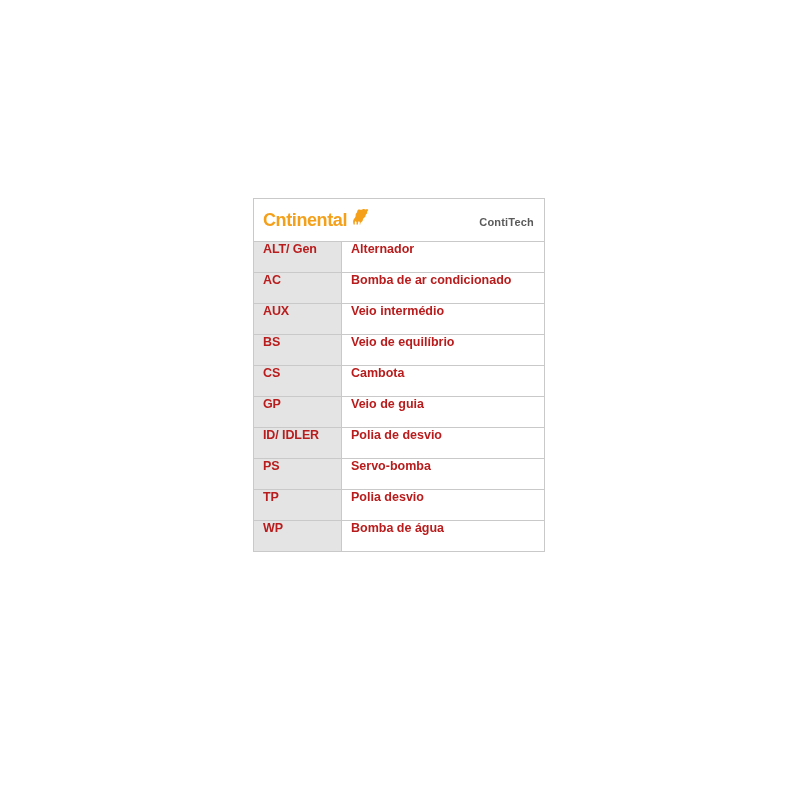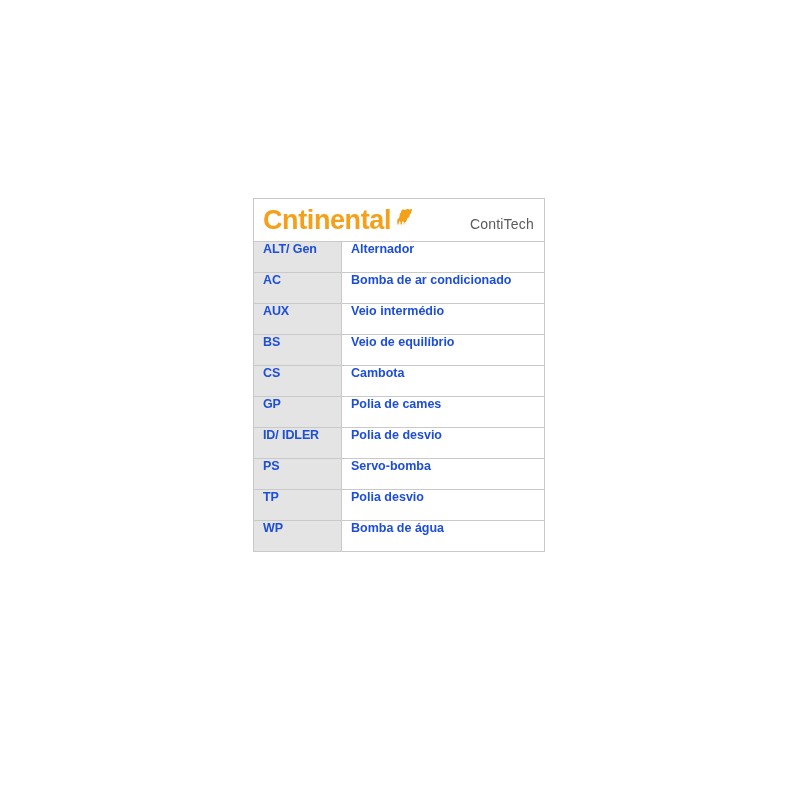--- a/index.html
+++ b/index.html
@@ -37,52 +37,52 @@
   .brand-mark {
     position: absolute;
     left: 9px;
     top: 9px;
     display: flex;
     align-items: center;
     height: 24px;
   }
   .brand-word {
     font-family: "Liberation Sans", sans-serif;
-    font-size: 27px;
+    font-size: 18px;
     font-weight: bold;
     letter-spacing: -0.4px;
     color: #f5a01a;
     line-height: 1;
   }
   .brand-horse {
     margin-left: 3px;
     margin-top: -4px;
   }
   .brand-sub {
     position: absolute;
     right: 10px;
     top: 17px;
-    font-size: 14px;
-    font-weight: normal;
+    font-size: 11px;
+    font-weight: bold;
     color: #5a5a5a;
     letter-spacing: 0.2px;
   }
   table.legend-table {
     width: 100%;
     border-collapse: collapse;
     table-layout: fixed;
   }
   table.legend-table tr {
     height: 25.5px;
   }
   table.legend-table td {
     border-top: 1px solid #c9c9c9;
     padding: 0 0 16px 9px;
     font-size: 12.5px;
-    color: #1d4ed8;
+    color: #b91c1c;
     vertical-align: middle;
     white-space: nowrap;
     overflow: hidden;
   }
   table.legend-table tr:first-child td {
     border-top: none;
   }
   td.abbr-cell {
     width: 78px;
     background: #e4e4e4;
@@ -131,21 +131,21 @@
         <tr>
           <td class="abbr-cell">BS</td>
           <td class="desc-cell">Veio de equilíbrio</td>
         </tr>
         <tr>
           <td class="abbr-cell">CS</td>
           <td class="desc-cell">Cambota</td>
         </tr>
         <tr>
           <td class="abbr-cell">GP</td>
-          <td class="desc-cell">Polia de cames</td>
+          <td class="desc-cell">Veio de guia</td>
         </tr>
         <tr>
           <td class="abbr-cell">ID/ IDLER</td>
           <td class="desc-cell">Polia de desvio</td>
         </tr>
         <tr>
           <td class="abbr-cell">PS</td>
           <td class="desc-cell">Servo-bomba</td>
         </tr>
         <tr>

